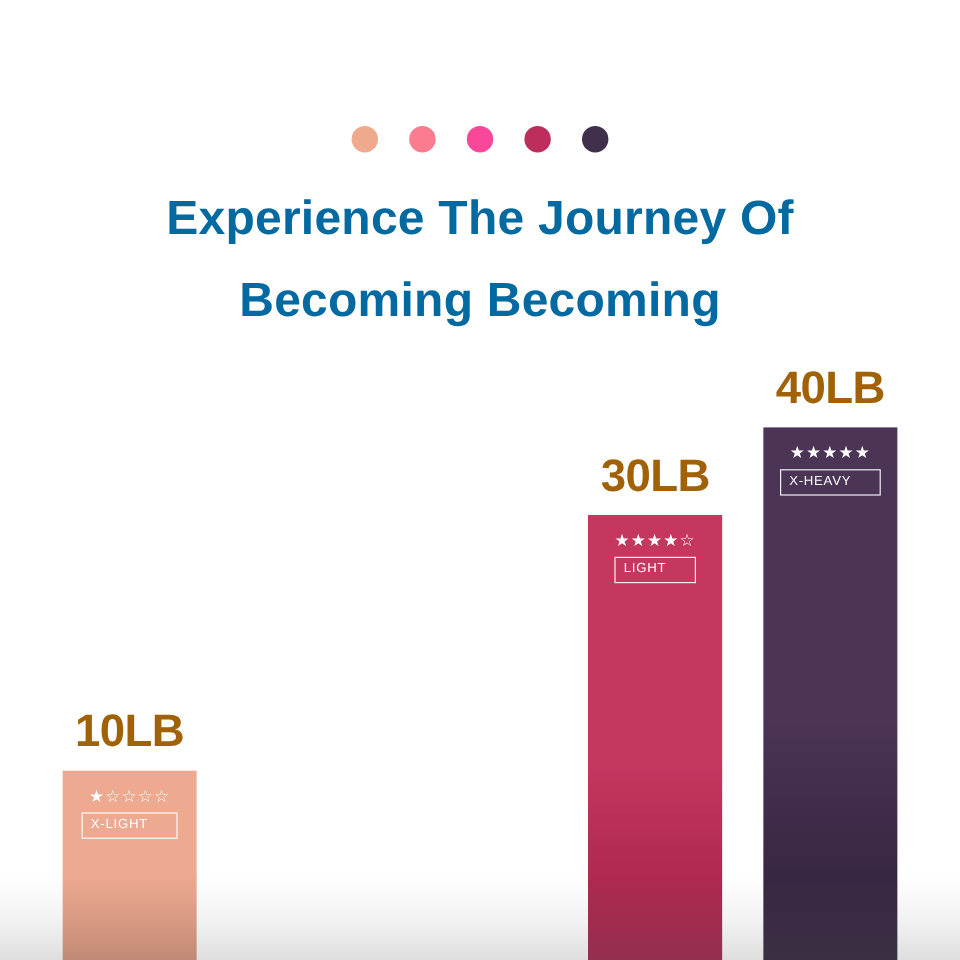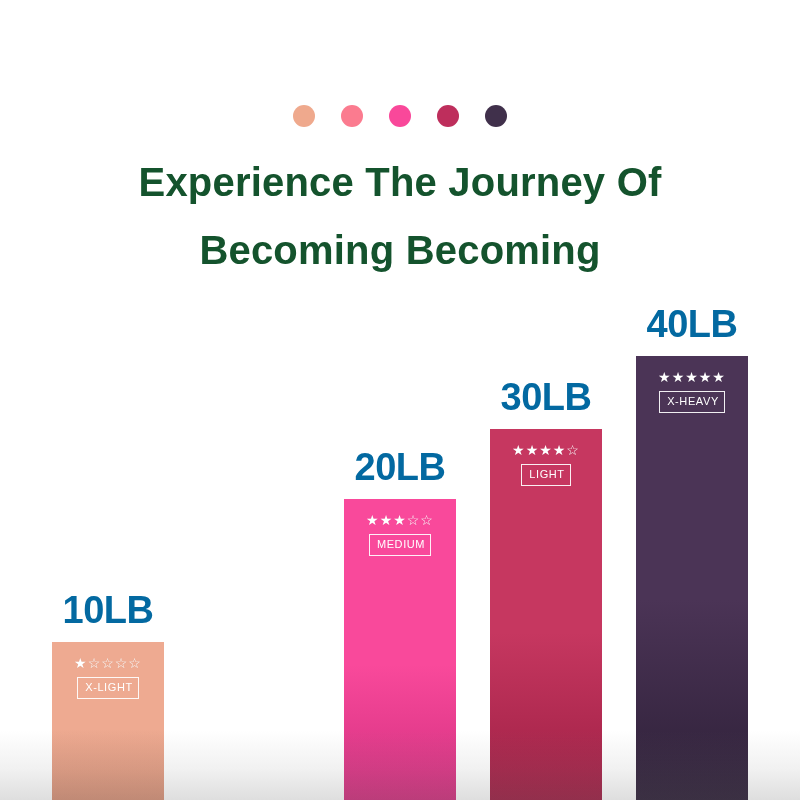--- a/index.html
+++ b/index.html
@@ -39,21 +39,21 @@
     border-radius: 50%;
   }
 
   
   #headline {
     position: absolute;
     top: 148px;
     left: 0;
     width: 800px;
     text-align: center;
-    color: #14532d;
+    color: #0369a1;
     font-weight: bold;
     font-size: 40px;
     line-height: 68px;
     letter-spacing: 0.2px;
   }
   #headline .hline { display: block; white-space: nowrap; }
 
   
   #chart {
     position: absolute;
@@ -68,21 +68,21 @@
     bottom: 0;
     width: 112px;
   }
 
   .bar-label {
     position: absolute;
     left: 50%;
     transform: translateX(-50%);
     font-weight: bold;
     font-size: 38px;
-    color: #0369a1;
+    color: #a16207;
     white-space: nowrap;
     letter-spacing: -0.5px;
   }
 
   .bar {
     position: absolute;
     left: 0;
     width: 112px;
     bottom: 0;
     overflow: hidden;
@@ -111,21 +111,21 @@
     letter-spacing: 1px;
     white-space: nowrap;
     text-shadow: 0 0 1px rgba(0,0,0,0.10);
   }
 
   .badge {
     border: 1.5px solid rgba(255,255,255,0.92);
     color: #ffffff;
     font-size: 11px;
     line-height: 11px;
-    padding: 4px 5px 5px 7px;
+    padding: 4px 24px 5px 7px;
     letter-spacing: 0.6px;
     white-space: nowrap;
     font-weight: normal;
   }
 
   
   #floor-shade {
     position: absolute;
     left: 0;
     bottom: 0;
@@ -157,30 +157,20 @@
       <div class="bar-group" style="left: 52px; width: 112px; height: 211px;">
         <div class="bar-label" style="top: 0px; bottom: auto; text-align: right;">10LB</div>
         <div class="bar" style="height: 158px; width: 112px; bottom: 0px;">
           <div class="bar-inner" style="background: linear-gradient(rgb(238, 170, 145) 0%, rgb(238, 170, 145) 55%, rgb(217, 147, 121) 100%);"></div>
           <div class="bar-content">
             <div class="stars">★☆☆☆☆</div>
             <div class="badge">X-LIGHT</div>
           </div>
         </div>
       </div>
-      <div class="bar-group" style="left: 344px; width: 112px; height: 354px;">
-        <div class="bar-label" style="top: 0px; bottom: auto;">20LB</div>
-        <div class="bar" style="height: 301px; width: 112px; bottom: 0px;">
-          <div class="bar-inner" style="background: linear-gradient(rgb(249, 73, 155) 0%, rgb(249, 73, 155) 55%, rgb(210, 48, 127) 100%);"></div>
-          <div class="bar-content">
-            <div class="stars">★★★☆☆</div>
-            <div class="badge">MEDIUM</div>
-          </div>
-        </div>
-      </div>
       <div class="bar-group" style="left: 490px; width: 112px; height: 424px;">
         <div class="bar-label" style="top: 0px; bottom: auto;">30LB</div>
         <div class="bar" style="height: 371px; width: 112px; bottom: 0px;">
           <div class="bar-inner" style="background: linear-gradient(rgb(198, 55, 96) 0%, rgb(198, 55, 96) 55%, rgb(158, 31, 68) 100%);"></div>
           <div class="bar-content">
             <div class="stars">★★★★☆</div>
             <div class="badge">LIGHT</div>
           </div>
         </div>
       </div>

